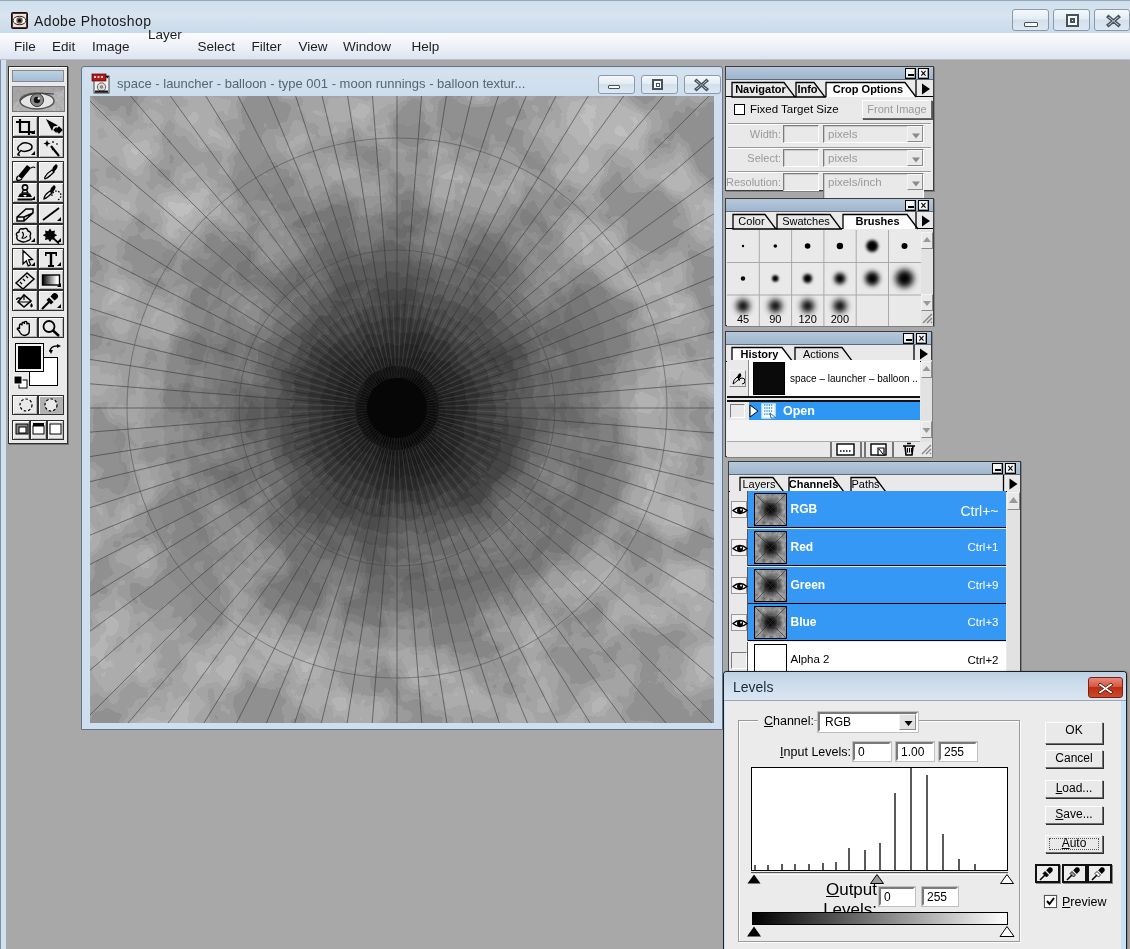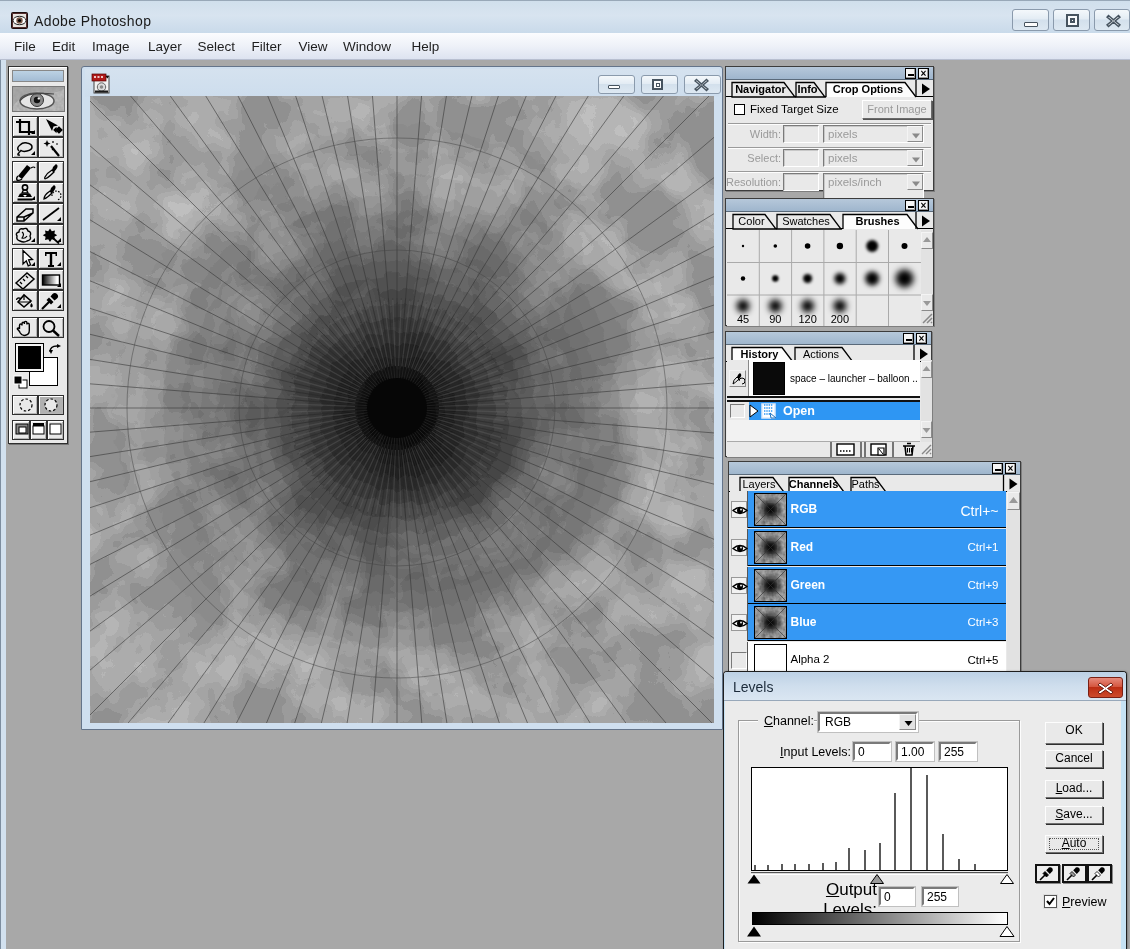--- a/index.html
+++ b/index.html
@@ -35,41 +35,42 @@
     <svg class="abs" style="left:11px;top:4px" width="15" height="14">
       <path d="M2.5,1.5 L7.5,5.8 L12.5,1.5 L14,3.2 L9.2,7 L14,10.8 L12.5,12.5 L7.5,8.2 L2.5,12.5 L1,10.8 L5.8,7 L1,3.2 Z" fill="#eef2f6" stroke="#46535f" stroke-width="1.5"></path>
     </svg>
   </div>
 
 <div class="abs" style="left:0;top:33px;width:1130px;height:27px;background:linear-gradient(180deg,#fbfcfe 0%,#eef1f8 50%,#dde3f0 100%);border-bottom:1px solid #b8bfd0"></div>
 
 <div class="abs" style="left:14px;top:39px;font-size:13.5px;color:#1e1e1e">File</div>
 <div class="abs" style="left:52px;top:39px;font-size:13.5px;color:#1e1e1e">Edit</div>
 <div class="abs" style="left:92px;top:39px;font-size:13.5px;color:#1e1e1e">Image</div>
-<div class="abs" style="left:148px;top:39px;font-size:13.5px;color:#1e1e1e">Layer</div>
+<div class="abs" style="left:148px;top:27px;font-size:13.5px;color:#1e1e1e">Layer</div>
 <div class="abs" style="left:197.5px;top:39px;font-size:13.5px;color:#1e1e1e">Select</div>
 <div class="abs" style="left:251.5px;top:39px;font-size:13.5px;color:#1e1e1e">Filter</div>
 <div class="abs" style="left:298.5px;top:39px;font-size:13.5px;color:#1e1e1e">View</div>
 <div class="abs" style="left:343px;top:39px;font-size:13.5px;color:#1e1e1e">Window</div>
 <div class="abs" style="left:411.5px;top:39px;font-size:13.5px;color:#1e1e1e">Help</div>
 
 <div class="abs" style="left:0;top:60px;width:1130px;height:889px;background:#a8a8a8"></div>
 <div class="abs" style="left:0;top:60px;width:6px;height:889px;background:#d2e1ef;border-left:1px solid #7d8ea0"></div>
 
 <div class="abs" style="left:81px;top:66px;width:642px;height:664px;background:#cfdfef;border:1px solid #64748a;border-radius:3px 3px 0 0">
  <div class="abs" style="left:3px;top:2px;width:634px;height:28px;background:linear-gradient(180deg,#d5e2ef,#cddded)"></div>
  <svg class="abs" style="left:9px;top:6px" width="20" height="21">
    <rect x="3" y="3" width="15" height="17" fill="#f2f2f2" stroke="#444" stroke-width="1"></rect>
    <path d="M14,3 l4,0 -1.5,2.5 z" fill="#111"></path>
    <rect x="1" y="1" width="14" height="7" fill="#b01a1a" stroke="#500" stroke-width="0.7"></rect>
    <path d="M3,4 h2 M6.5,4 h2 M10,4 h2" stroke="#fff" stroke-width="1.6"></path>
    <circle cx="10.5" cy="14" r="4.2" fill="#dcdcdc" stroke="#666"></circle>
    <circle cx="10.5" cy="14" r="1.8" fill="#888"></circle>
    <rect x="4" y="17.5" width="13" height="2.2" fill="#1a1a1a"></rect>
  </svg>
+ <div class="abs" style="left:35px;top:9px;font-size:13px;color:#57656f;white-space:nowrap">space - launcher - balloon - type 001 - moon runnings - balloon textur...</div>
 </div>
 
 <div class="win7btn" style="left:598px;top:75px;width:37px;height:19px">
     <div class="abs" style="left:9px;top:9px;width:12px;height:4px;background:#fdfdfd;border:1px solid #46535f;border-radius:1px"></div>
   </div>
 <div class="win7btn" style="left:641px;top:75px;width:37px;height:19px">
     <div class="abs" style="left:10px;top:3px;width:11px;height:11px;background:#f8fafc;border:2px solid #46535f"></div>
     <div class="abs" style="left:13.5px;top:6.5px;width:4px;height:4px;border:1.5px solid #46535f;background:#fff"></div>
   </div>
 <div class="win7btn" style="left:684px;top:75px;width:37px;height:19px">
@@ -623,21 +624,21 @@
 <path d="M0,0L33,33M33,0L0,33" stroke="#333" stroke-width="0.8" opacity="0.8"></path>
 <rect x="0.5" y="0.5" width="32" height="32" fill="none" stroke="#000"></rect>
 </svg>
     <div class="abs" style="left:62px;top:153.39999999999998px;font-size:12px;font-weight:bold;color:#fff">Blue</div>
     <div class="abs" style="left:200px;top:154.39999999999998px;width:70px;font-size:11.5px;color:#fff;text-align:right">Ctrl+3</div>
     <div class="abs" style="left:1px;top:180.2px;width:276.5px;height:37px;background:#fff"></div>
     <div class="abs" style="left:1px;top:180.2px;width:18px;height:37px;background:#e9e9e9;border-right:1px solid #555"></div>
     <div class="sunk abs" style="left:2.5px;top:190.2px;width:16px;height:17px;background:#e9e9e9"></div>
     <div class="abs" style="left:25.5px;top:182.2px;width:33px;height:33px;background:#fff;border:1px solid #000"></div>
     <div class="abs" style="left:62px;top:191.2px;font-size:11.5px;color:#000">Alpha 2</div>
-    <div class="abs" style="left:200px;top:192.2px;width:70px;font-size:11.5px;color:#000;text-align:right">Ctrl+5</div>
+    <div class="abs" style="left:200px;top:192.2px;width:70px;font-size:11.5px;color:#000;text-align:right">Ctrl+2</div>
     <div class="abs" style="left:278.5px;top:29px;width:13px;height:198px;background:#e2e2e2"></div>
     <div class="bev2 abs" style="left:278.5px;top:30px;width:13px;height:18px">
       <svg width="11" height="16" style="position:absolute">
         <path d="M5.5,4 l4.5,6 h-9 z" fill="#999"></path>
       </svg>
     </div>
   </div>
 <div class="abs" style="left:723px;top:670.5px;width:404px;height:278.5px;background:#ebebeb;border:1px solid #1e1e1e;border-bottom:none;border-radius:4px 4px 0 0;box-shadow:1px 0 2px rgba(0,0,0,0.25)">
     <div class="abs" style="left:0;top:0;width:100%;height:29px;background:linear-gradient(180deg,#bdd1e5 0%,#cfdeed 50%,#dae6f2 100%);border-radius:3px 3px 0 0;border-bottom:1px solid #98a8ba"></div>
     <div class="abs" style="right:0;top:29px;width:5px;bottom:0;background:#c6e2f4"></div>

